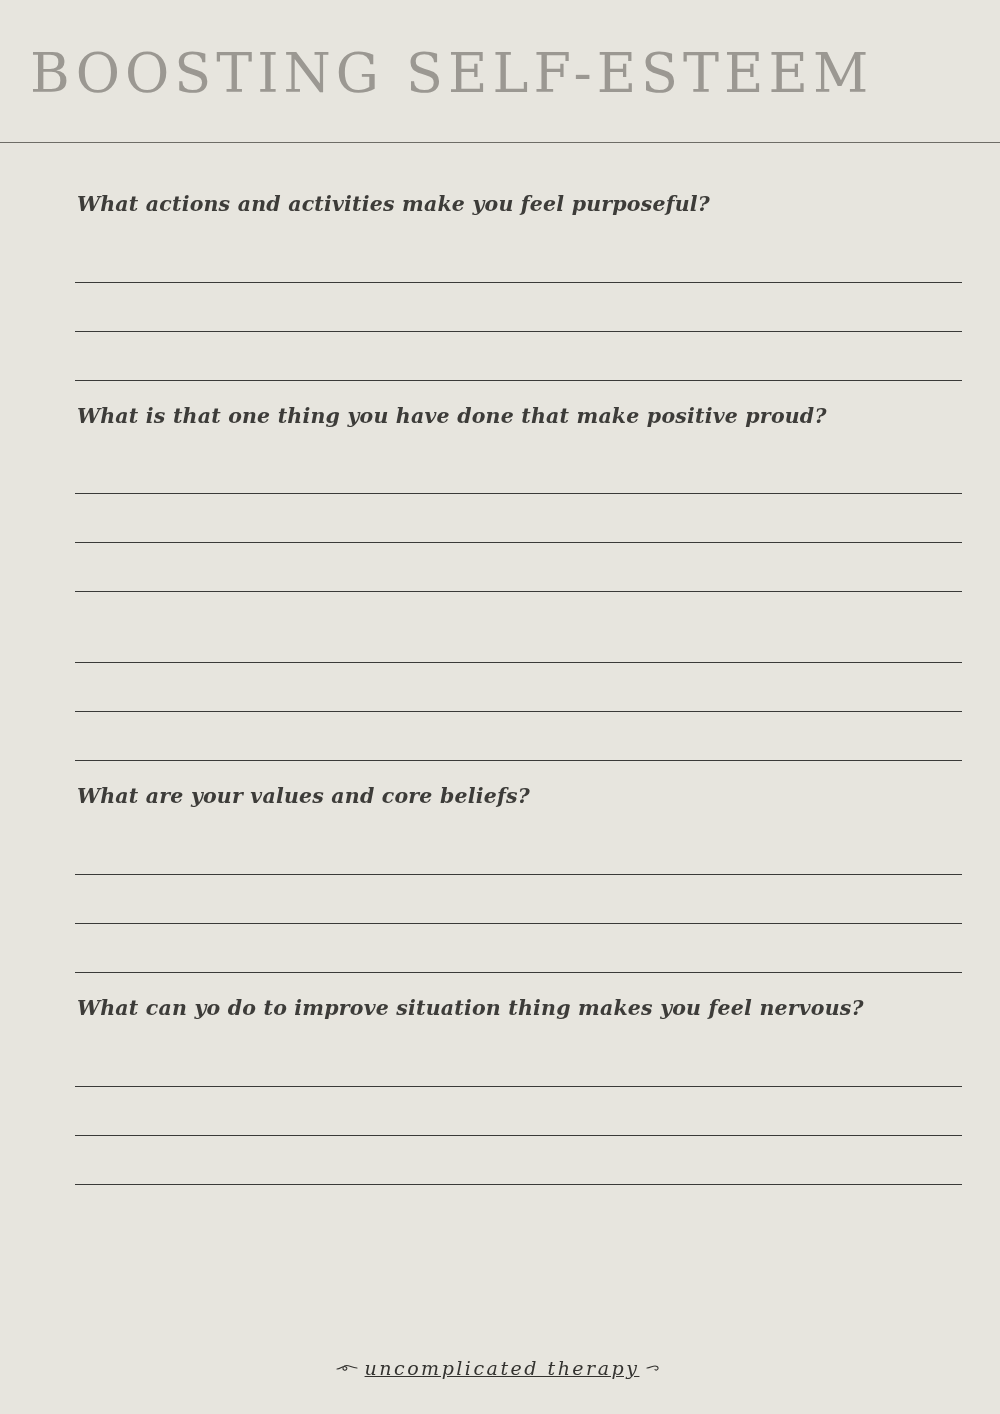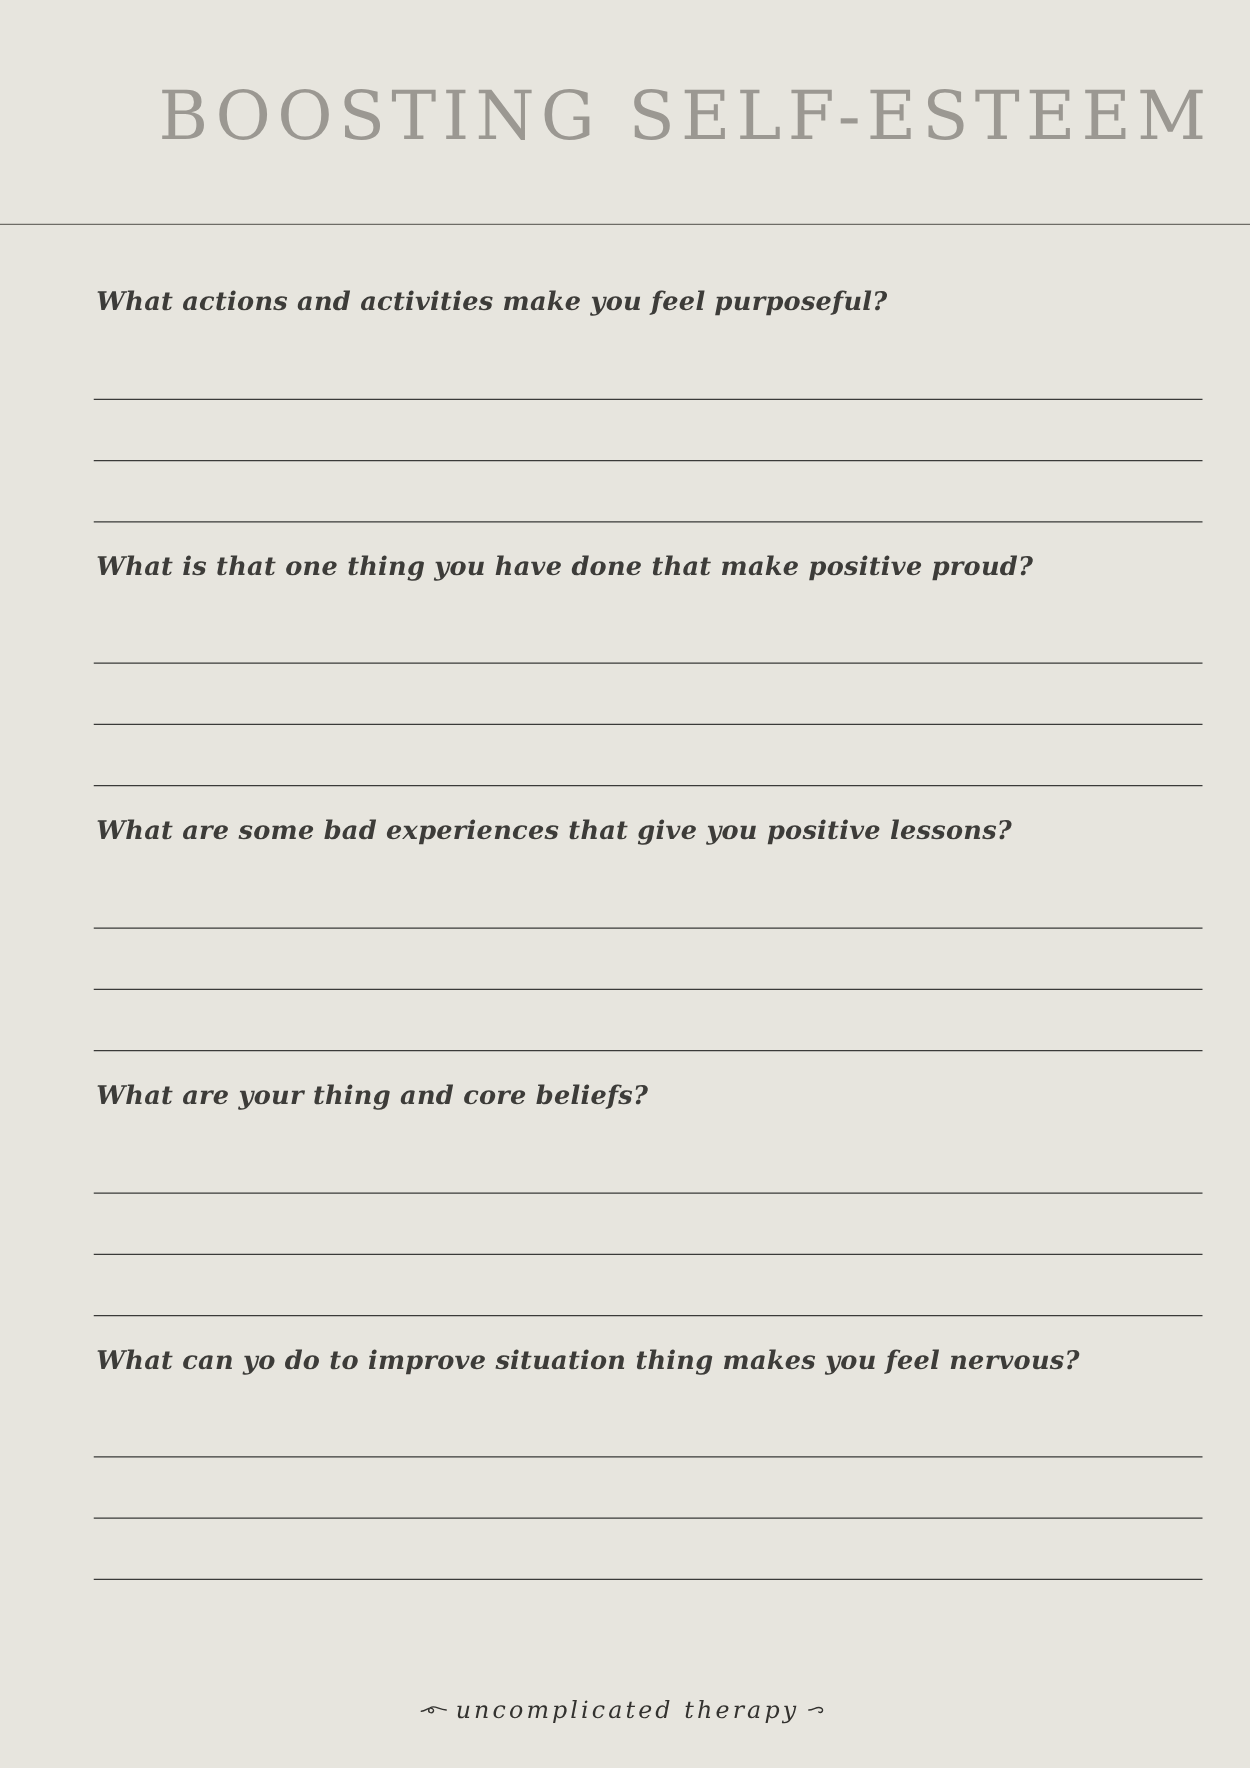--- a/index.html
+++ b/index.html
@@ -20,25 +20,25 @@
     width: 1000px;
     height: 1414px;
     box-sizing: border-box;
     display: flex;
     flex-direction: column;
     position: relative;
   }
 
   
   .header {
-    height: 180px;
+    height: 143px;
     box-sizing: border-box;
     display: flex;
     align-items: center;
-    justify-content: flex-end;
+    justify-content: flex-start;
     padding: 0 30px;
     border-bottom: 1.5px solid #6e6c66;
   }
 
   .title {
     font-family: "DejaVu Serif", serif;
     font-weight: 400;
     font-size: 54px;
     letter-spacing: 5px;
     color: #9b9892;
@@ -107,20 +107,21 @@
     color: #2f2e2c;
   }
 
   .brand-text {
     font-family: "DejaVu Serif", serif;
     font-style: italic;
     font-size: 19px;
     letter-spacing: 2.5px;
     color: #33322f;
     white-space: nowrap;
+    text-decoration: underline;
   }
 
   .brand-mark {
     display: inline-block;
     line-height: 0;
   }
 </style>
 </head>
 <body>
 
@@ -144,30 +145,29 @@
     <div class="question-block">
       <p class="question-text">What is that one thing you have done that make positive proud?</p>
       <div class="lines">
         <div class="answer-line"></div>
         <div class="answer-line"></div>
         <div class="answer-line"></div>
       </div>
     </div>
 
     <div class="question-block">
-      <p class="question-text">What are some bad experiences that give you positive lessons?</p>
-      <div class="lines">
-        <div class="answer-line"></div>
-        <div class="answer-line"></div>
-        <div class="answer-line"></div>
-      </div>
-    </div>
-
-    <div class="question-block">
-      <p class="question-text">What are your thing and core beliefs?</p>
+      <div class="lines">
+        <div class="answer-line"></div>
+        <div class="answer-line"></div>
+        <div class="answer-line"></div>
+      </div>
+    </div>
+
+    <div class="question-block">
+      <p class="question-text">What are your values and core beliefs?</p>
       <div class="lines">
         <div class="answer-line"></div>
         <div class="answer-line"></div>
         <div class="answer-line"></div>
       </div>
     </div>
 
     <div class="question-block">
       <p class="question-text">What can yo do to improve situation thing makes you feel nervous?</p>
       <div class="lines">

